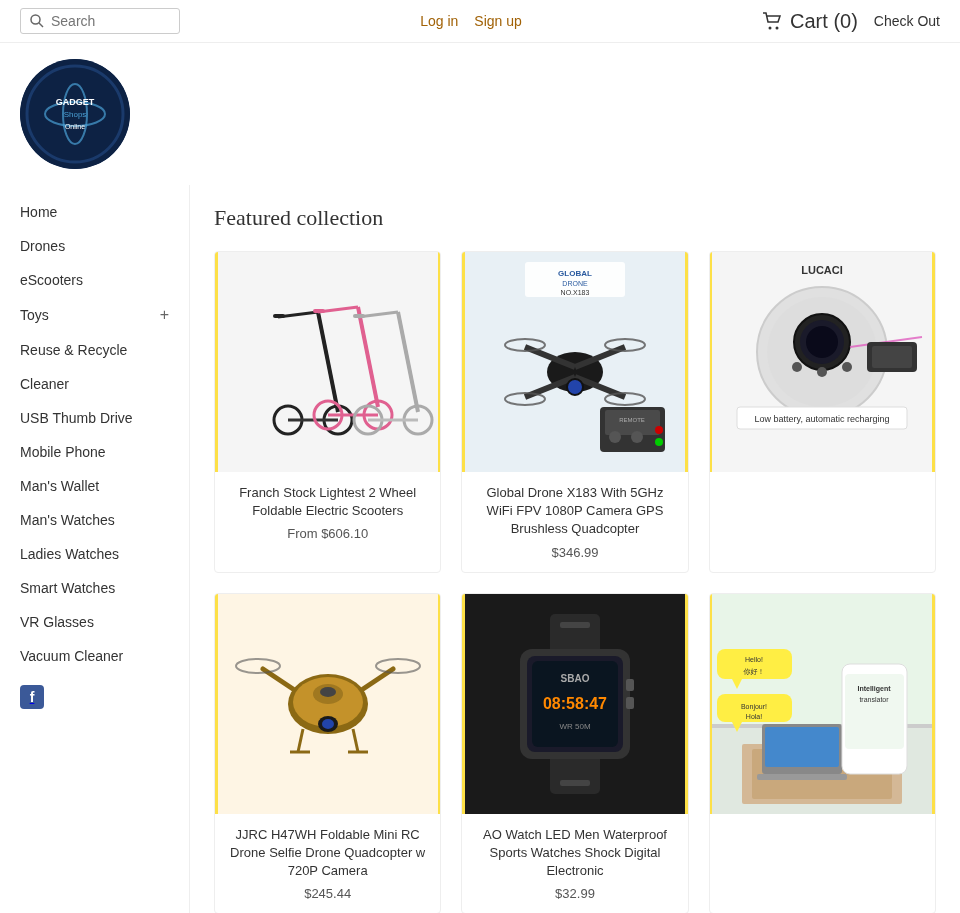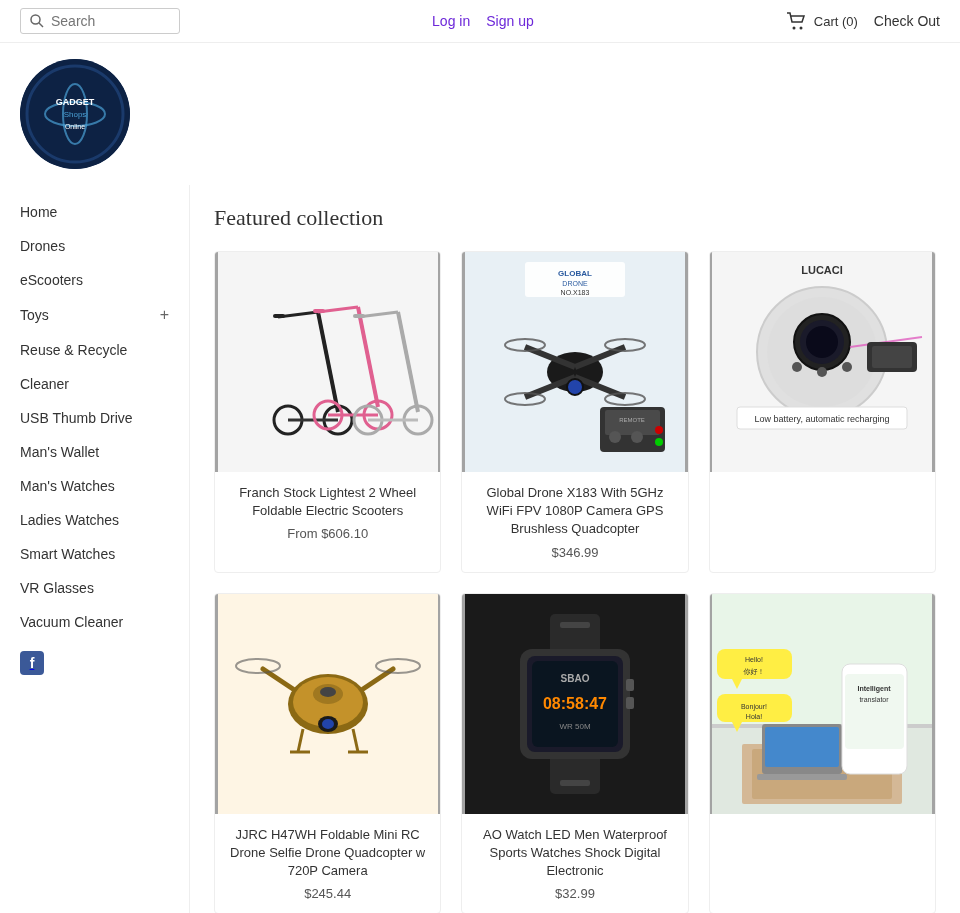--- a/index.html
+++ b/index.html
@@ -32,33 +32,33 @@
       font-size: 14px;
       width: 120px;
     }
     .header-nav {
       display: flex;
       gap: 16px;
       align-items: center;
     }
     .header-nav a {
       text-decoration: none;
-      color: #6d28d9;
+      color: #a16207;
       font-size: 14px;
     }
     .header-right {
       display: flex;
       gap: 16px;
       align-items: center;
     }
     .cart-btn {
       display: flex;
       align-items: center;
       gap: 8px;
-      font-size: 13px;
+      font-size: 20px;
       cursor: pointer;
       text-decoration: none;
       color: #333;
     }
     .checkout-btn {
       font-size: 14px;
       cursor: pointer;
       text-decoration: none;
       color: #333;
     }
@@ -144,21 +144,21 @@
     .product-card {
       border: 1px solid #eee;
       border-radius: 4px;
       overflow: hidden;
       cursor: pointer;
       transition: box-shadow 0.2s;
     }
     .product-image-container {
       width: 100%;
       height: 220px;
-      background: #a3a3a3;
+      background: #fde047;
       display: flex;
       align-items: center;
       justify-content: center;
       overflow: hidden;
     }
     .product-info {
       padding: 12px;
       text-align: center;
     }
     .product-name {
@@ -235,20 +235,23 @@
     <a href="#" class="sidebar-item">
       <span>Reuse &amp; Recycle</span>
     </a>
     <a href="#" class="sidebar-item">
       <span>Cleaner</span>
     </a>
     <a href="#" class="sidebar-item">
       <span>USB Thumb Drive</span>
     </a>
     <a href="#" class="sidebar-item">
+      <span>Mobile Phone</span>
+    </a>
+    <a href="#" class="sidebar-item">
       <span>Man's Wallet</span>
     </a>
     <a href="#" class="sidebar-item">
       <span>Man's Watches</span>
     </a>
     <a href="#" class="sidebar-item">
       <span>Ladies Watches</span>
     </a>
     <a href="#" class="sidebar-item">
       <span>Smart Watches</span>

